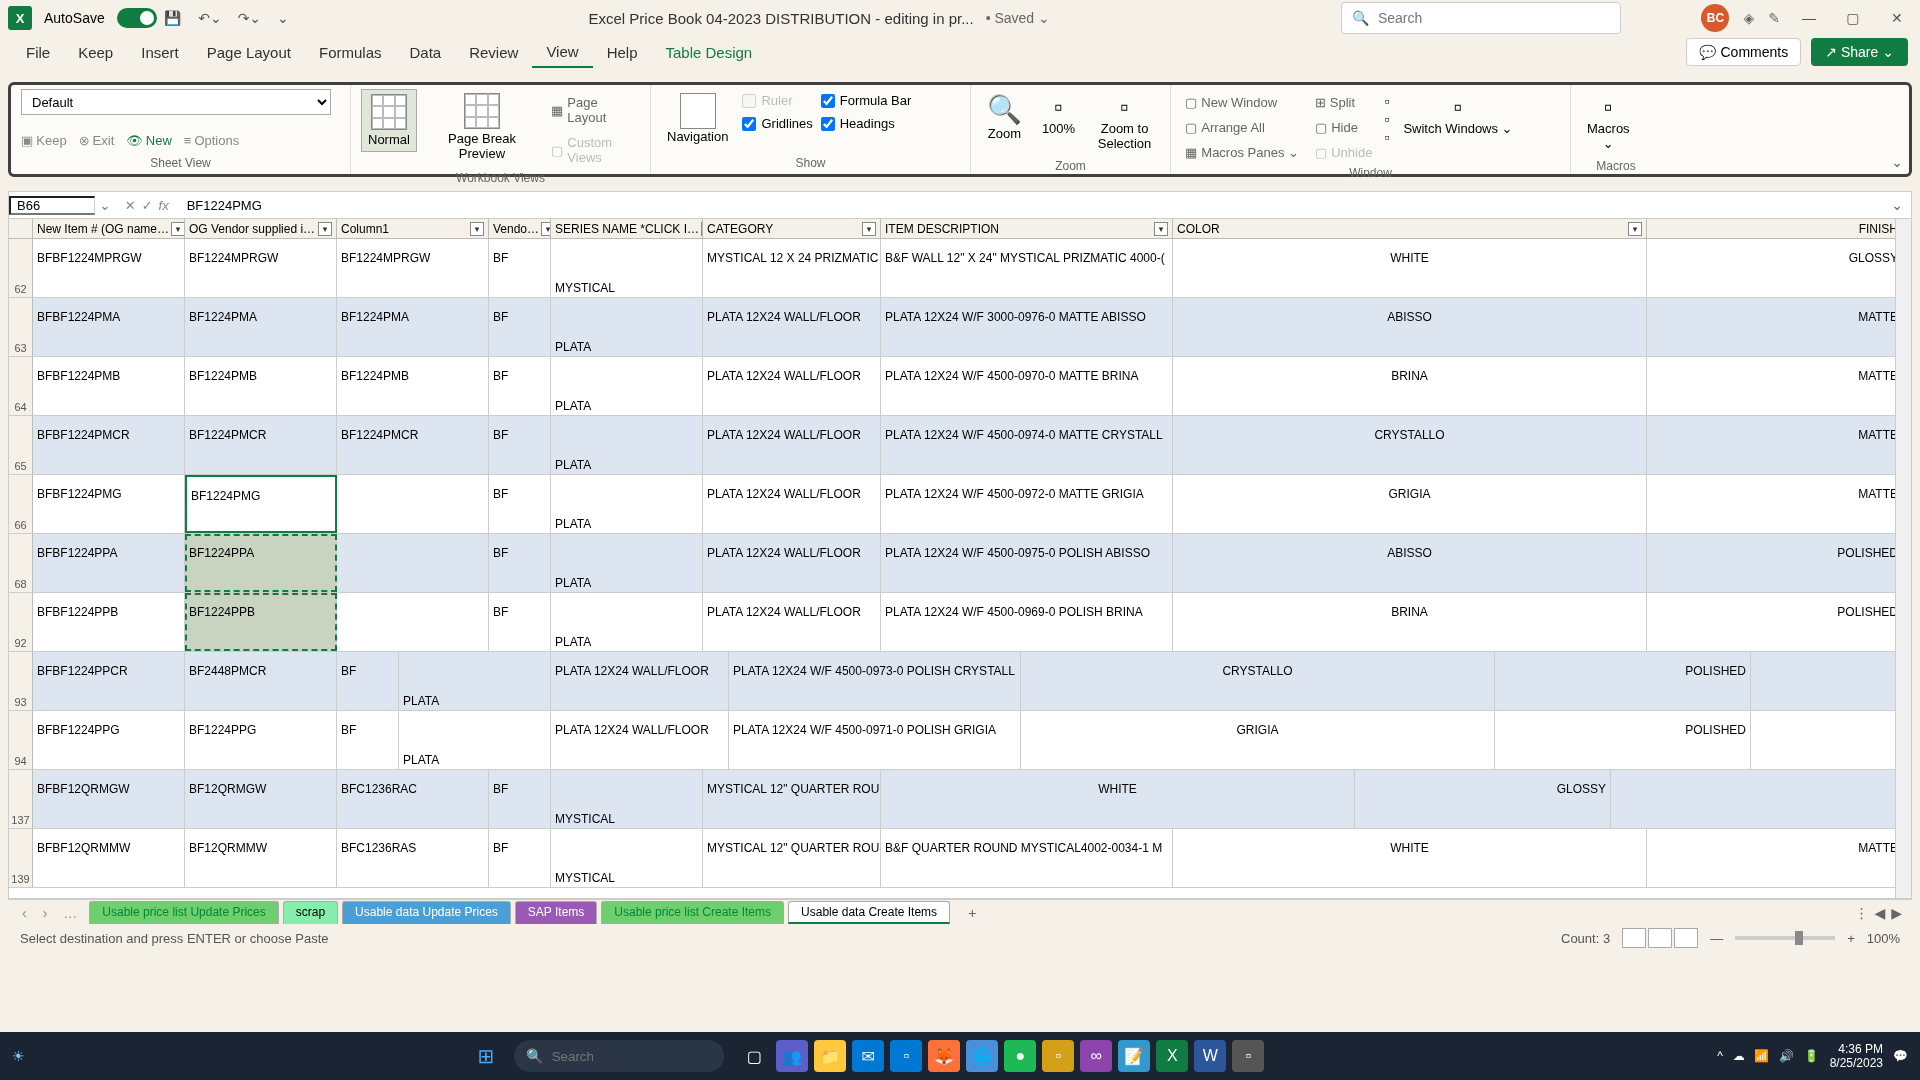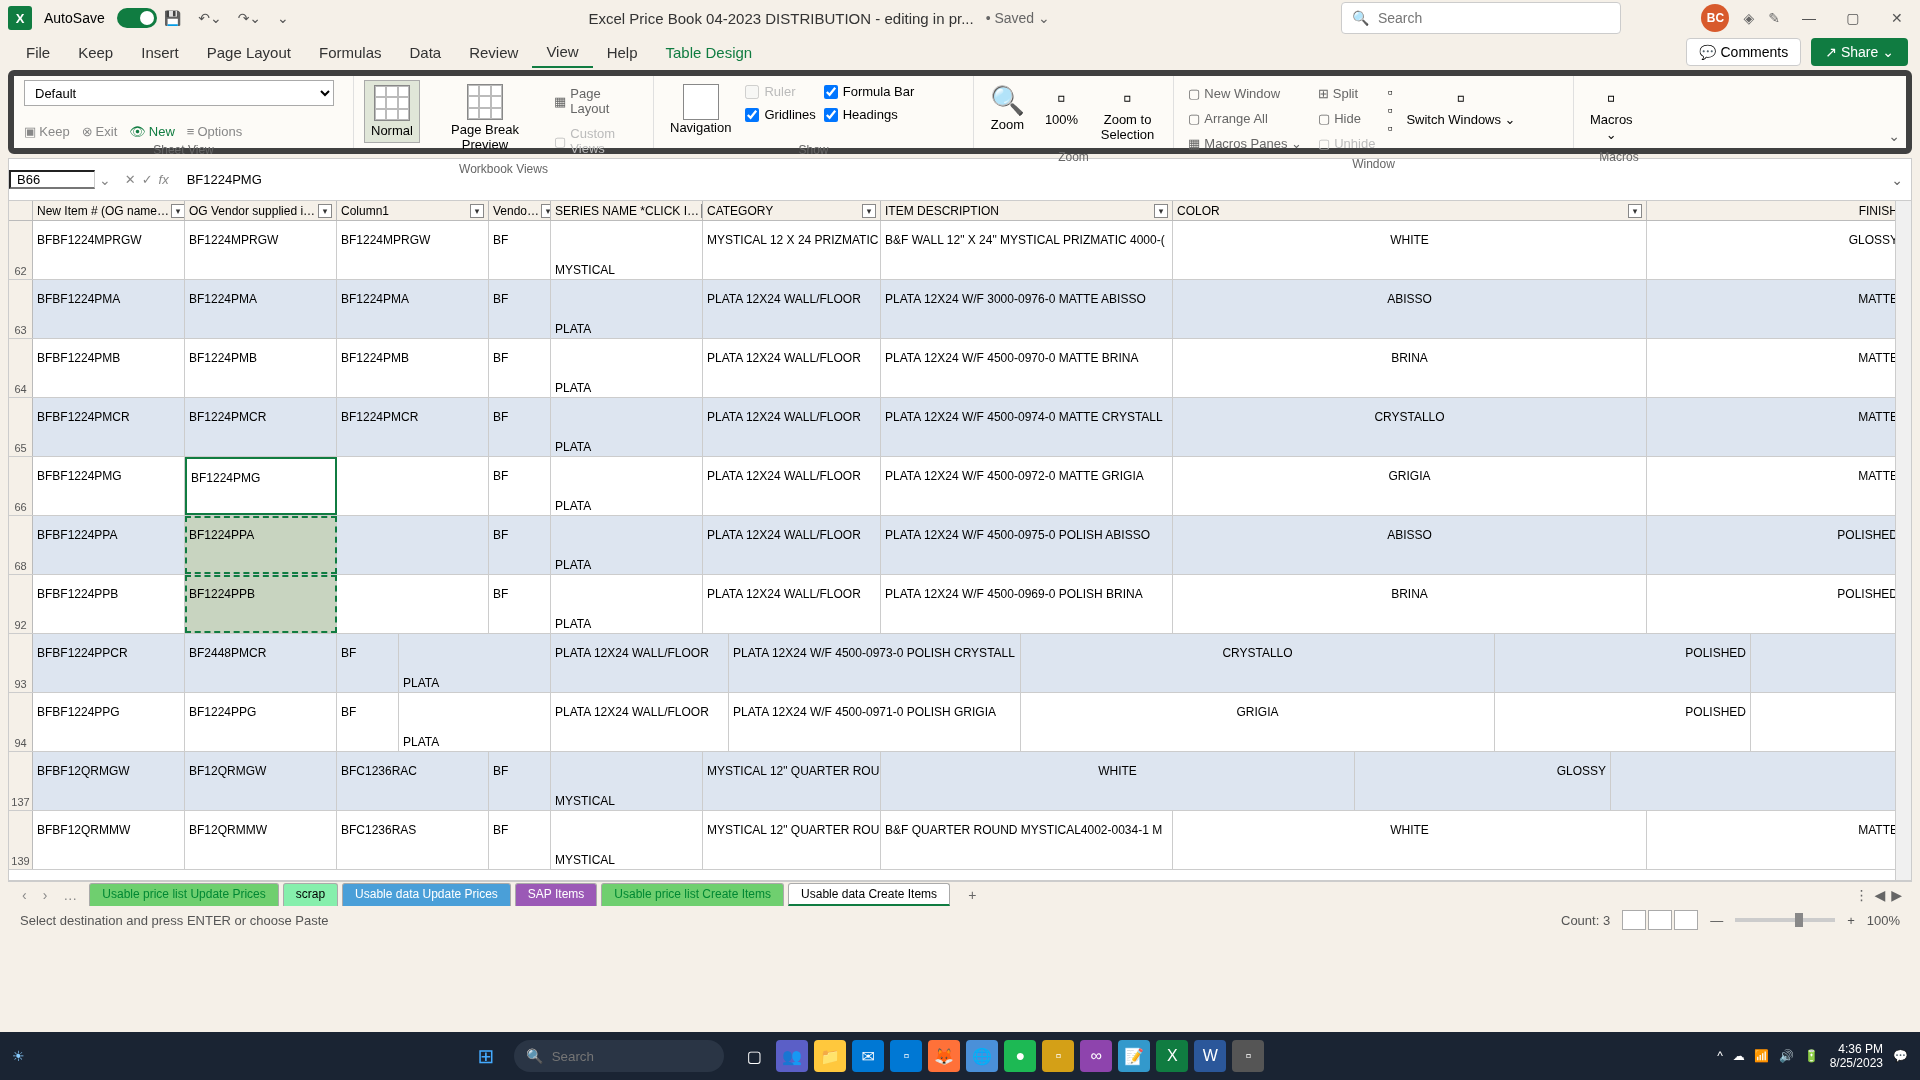--- a/index.html
+++ b/index.html
@@ -24,41 +24,41 @@
 
 .ribbon-tabs { height: 32px; background: #f5f0e8; display: flex; align-items: center; padding: 0 12px; gap: 0; }
 .ribbon-tab { padding: 6px 14px; cursor: pointer; font-size: 15px; color: #333; }
 .ribbon-tab.active { border-bottom: 2px solid #107c41; }
 .ribbon-tab.contextual { color: #107c41; }
 .ribbon-right { margin-left: auto; display: flex; gap: 10px; border-radius: 12px; }
 .comments-btn { background: #fff; border: 1px solid #ccc; border-radius: 4px; padding: 5px 12px; cursor: pointer; font-size: 14px; }
 .share-btn { background: #107c41; color: #fff; border-radius: 4px; padding: 5px 14px; cursor: pointer; font-size: 14px; display: flex; align-items: center; gap: 4px; }
 
 
-.ribbon { height: 84px; background: #fdfbf7; border: 6px solid #404040; border-radius: 6px; margin: 2px 8px; display: flex; position: relative; }
+.ribbon { height: 95px; background: #fdfbf7; border: 3px solid #404040; border-radius: 6px; margin: 14px 8px; display: flex; position: relative; }
 .ribbon-group { border-right: 1px solid #e0e0e0; padding: 4px 10px; display: flex; flex-direction: column; }
 .ribbon-group-label { text-align: center; font-size: 12px; color: #666; margin-top: auto; padding-top: 4px; }
 .group-body { display: flex; gap: 8px; align-items: flex-start; flex: 1; }
 .select-default { width: 310px; height: 26px; border: 1px solid #aaa; background: #fff; padding: 0 6px; font-size: 13px; }
 .sv-buttons { display: flex; gap: 12px; margin-top: 10px; }
 .sv-btn { font-size: 13px; color: #888; display: flex; align-items: center; gap: 3px; }
 .sv-btn.green { color: #107c41; }
 .big-btn { display: flex; flex-direction: column; align-items: center; padding: 4px 6px; cursor: pointer; font-size: 13px; text-align: center; }
 .big-btn.active { background: #e0e6d8; border: 1px solid #aaa; }
 .big-icon { width: 36px; height: 36px; border: 1px solid #888; background: #fff; display: grid; grid-template-columns: 1fr 1fr 1fr; grid-template-rows: 1fr 1fr 1fr; margin-bottom: 2px; }
 .big-icon div { border: 0.5px solid #bbb; }
 .check-col { display: flex; flex-direction: column; gap: 8px; padding-top: 4px; }
 .check-item { font-size: 13px; display: flex; align-items: center; gap: 5px; }
 .check-item input { width: 14px; height: 14px; }
 .txt-btn { font-size: 13px; color: #666; display: flex; align-items: center; gap: 4px; padding: 2px 4px; }
 .small-col { display: flex; flex-direction: column; gap: 6px; padding-top: 4px; }
 .expand-caret { position: absolute; right: 6px; bottom: 4px; color: #666; cursor: pointer; }
 
 
-.formula-row { height: 43px; background: #fff; border: 1px solid #ccc; margin: 4px 8px 0 8px; display: flex; align-items: center; justify-content: space-between; }
+.formula-row { height: 28px; background: #fff; border: 1px solid #ccc; margin: 4px 8px 0 8px; display: flex; align-items: center; justify-content: space-between; }
 .name-box { width: 86px; border-right: 1px solid #ccc; padding: 0 6px; font-size: 13px; }
 .fx-icons { padding: 0 10px; color: #888; font-size: 13px; display: flex; gap: 6px; }
 .formula-input { flex: 1; padding: 0 8px; font-size: 13px; border: none; outline: none; }
 .formula-expand { padding: 0 8px; color: #666; }
 
 
 .grid-area { margin: 0 8px; background: #fff; border: 1px solid #ccc; border-top: none; height: 680px; overflow: hidden; position: relative; }
 .grid-scroll-v { position: absolute; right: 0; top: 0; bottom: 0; width: 16px; background: #f0f0f0; border-left: 1px solid #ccc; }
 .grid-headers { display: flex; height: 20px; background: #f5f0e8; border-bottom: 1px solid #bbb; font-size: 12px; }
 .row-head-spacer { width: 24px; border-right: 1px solid #bbb; }

